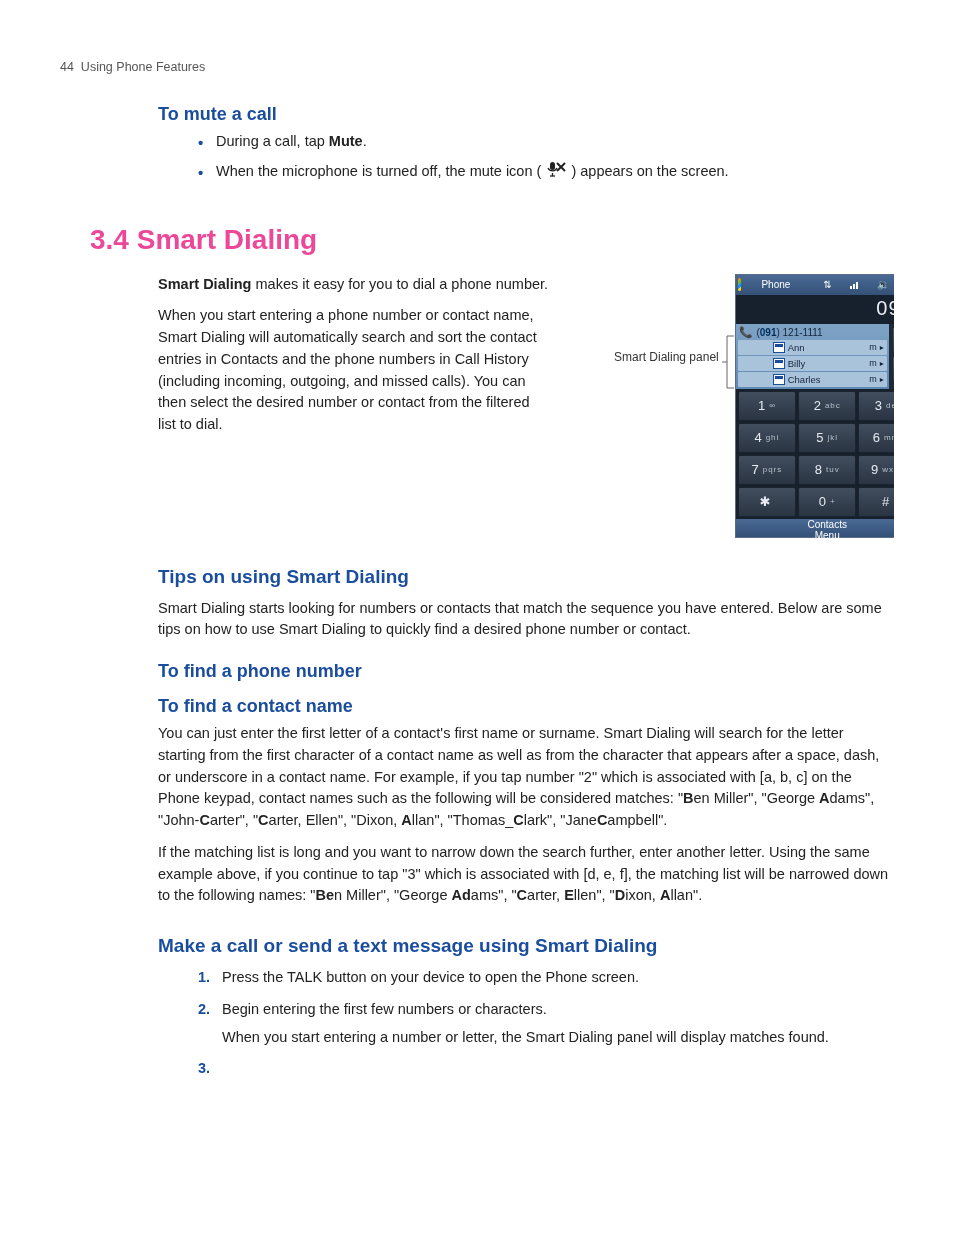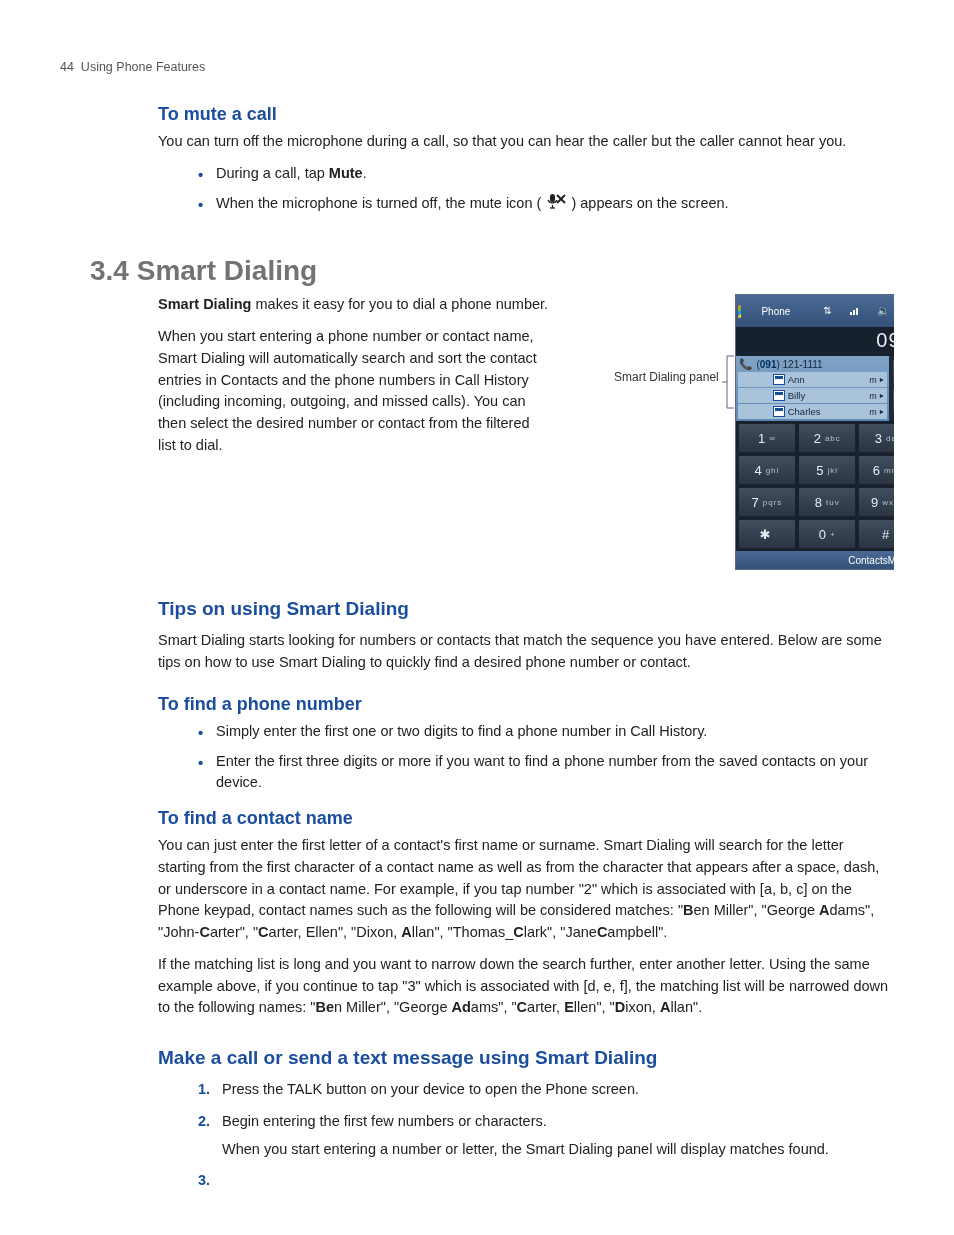--- a/index.html
+++ b/index.html
@@ -26,24 +26,24 @@
     font-size: 18px;
     margin: 0 0 6px 0;
   }
   .section-blue-mid {
     color: #1a4d9e;
     font-weight: bold;
     font-size: 19px;
     margin: 28px 0 10px 0;
   }
   .section-blue-large {
-    color: #737373;
+    color: #ec4899;
     font-weight: bold;
     font-size: 28px;
-    margin: 40px 0 7px 0;
+    margin: 40px 0 18px 0;
   }
   .body-indent {
     margin-left: 98px;
   }
   .body-indent-less {
     margin-left: 30px;
   }
   p, li {
     font-size: 14.5px;
     line-height: 1.5;
@@ -117,21 +117,21 @@
     width: 14px;
     margin-top: 58px;
   }
   .phone-conn svg { display: block; }
   .phone {
     width: 183px;
     border: 1px solid #5b6c8a;
     background: #1e2a3a;
   }
   .titlebar {
-    height: 32px;
+    height: 20px;
     background: linear-gradient(#4a6a95, #345177);
     display: flex;
     align-items: center;
     padding: 0 2px;
     color: #fff;
     font-size: 10px;
     gap: 16px;
   }
   .titlebar .winicon {
     width: 13px; height: 13px;
@@ -248,39 +248,39 @@
     justify-content: center;
     gap: 4px;
   }
   .key .kn {  font-size: 13px; }
   .key .kl { font-size: 8px; color: #b6c0cc; letter-spacing:1px; }
   .softbar {
     height: 18px;
     background: linear-gradient(#4a6a95, #345177);
     display: flex;
     align-items: center;
-    justify-content: flex-end;
-    padding: 0 6px;
+    justify-content: flex-start;
+    padding: 0 14px;
     color: #fff;
     font-size: 10px;
+    flex-direction: column;
   }
 </style>
 </head>
 <body>
 
 <div class="page">
 
   <div class="page-header">
     <span>44</span>&nbsp;
     <span>Using Phone Features</span>
   </div>
 
   <div class="body-indent">
     <div class="section-blue-small">To mute a call</div>
-    <p>You can turn off the microphone during a call, so that you can hear the caller but the caller cannot hear you.</p>
     <ul class="bullet">
       <li>
         <span>During a call, tap </span><b>Mute</b><span>.</span>
       </li>
       <li>
         <span>When the microphone is turned off, the mute icon ( </span><span class="inline-icon"><svg width="22" height="16" viewBox="0 0 22 16">
               <rect x="5" y="1" width="5" height="8" rx="2.5" fill="#222"></rect>
               <path d="M3 7 a5 5 0 0 0 9 0" stroke="#222" stroke-width="1.3" fill="none"></path>
               <line x1="7.5" y1="12" x2="7.5" y2="15" stroke="#222" stroke-width="1.3"></line>
               <line x1="5" y1="15" x2="10" y2="15" stroke="#222" stroke-width="1.3"></line>
@@ -438,24 +438,20 @@
     <p style="max-width:380px">When you start entering a phone number or contact name, Smart Dialing will automatically search and sort the contact entries in Contacts and the phone numbers in Call History (including incoming, outgoing, and missed calls). You can then select the desired number or contact from the filtered list to dial.</p>
   </div>
 
   <div style="clear:both"></div>
 
   <div class="body-indent">
     <div class="section-blue-mid">Tips on using Smart Dialing</div>
     <p>Smart Dialing starts looking for numbers or contacts that match the sequence you have entered. Below are some tips on how to use Smart Dialing to quickly find a desired phone number or contact.</p>
 
     <div class="section-blue-small" style="margin-top:20px">To find a phone number</div>
-    <ul class="bullet">
-      <li>Simply enter the first one or two digits to find a phone number in Call History.</li>
-      <li>Enter the first three digits or more if you want to find a phone number from the saved contacts on your device.</li>
-    </ul>
 
     <div class="section-blue-small" style="margin-top:14px">To find a contact name</div>
     <p>
       <span>You can just enter the first letter of a contact's first name or surname. Smart Dialing will search for the letter starting from the first character of a contact name as well as from the character that appears after a space, dash, or underscore in a contact name. For example, if you tap number "2" which is associated with [a, b, c] on the Phone keypad, contact names such as the following will be considered matches: "</span><b>B</b><span>en Miller", "George </span><b>A</b><span>dams", "John-</span><b>C</b><span>arter", "</span><b>C</b><span>arter, Ellen", "Dixon, </span><b>A</b><span>llan", "Thomas_</span><b>C</b><span>lark", "Jane</span><b>C</b><span>ampbell".</span>
     </p>
     <p>
       <span>If the matching list is long and you want to narrow down the search further, enter another letter. Using the same example above, if you continue to tap "3" which is associated with [d, e, f], the matching list will be narrowed down to the following names: "</span><b>Be</b><span>n Miller", "George </span><b>Ad</b><span>ams", "</span><b>C</b><span>arter, </span><b>E</b><span>llen", "</span><b>D</b><span>ixon, </span><b>A</b><span>llan".</span>
     </p>
 
     <div class="section-blue-mid">Make a call or send a text message using Smart Dialing</div>

